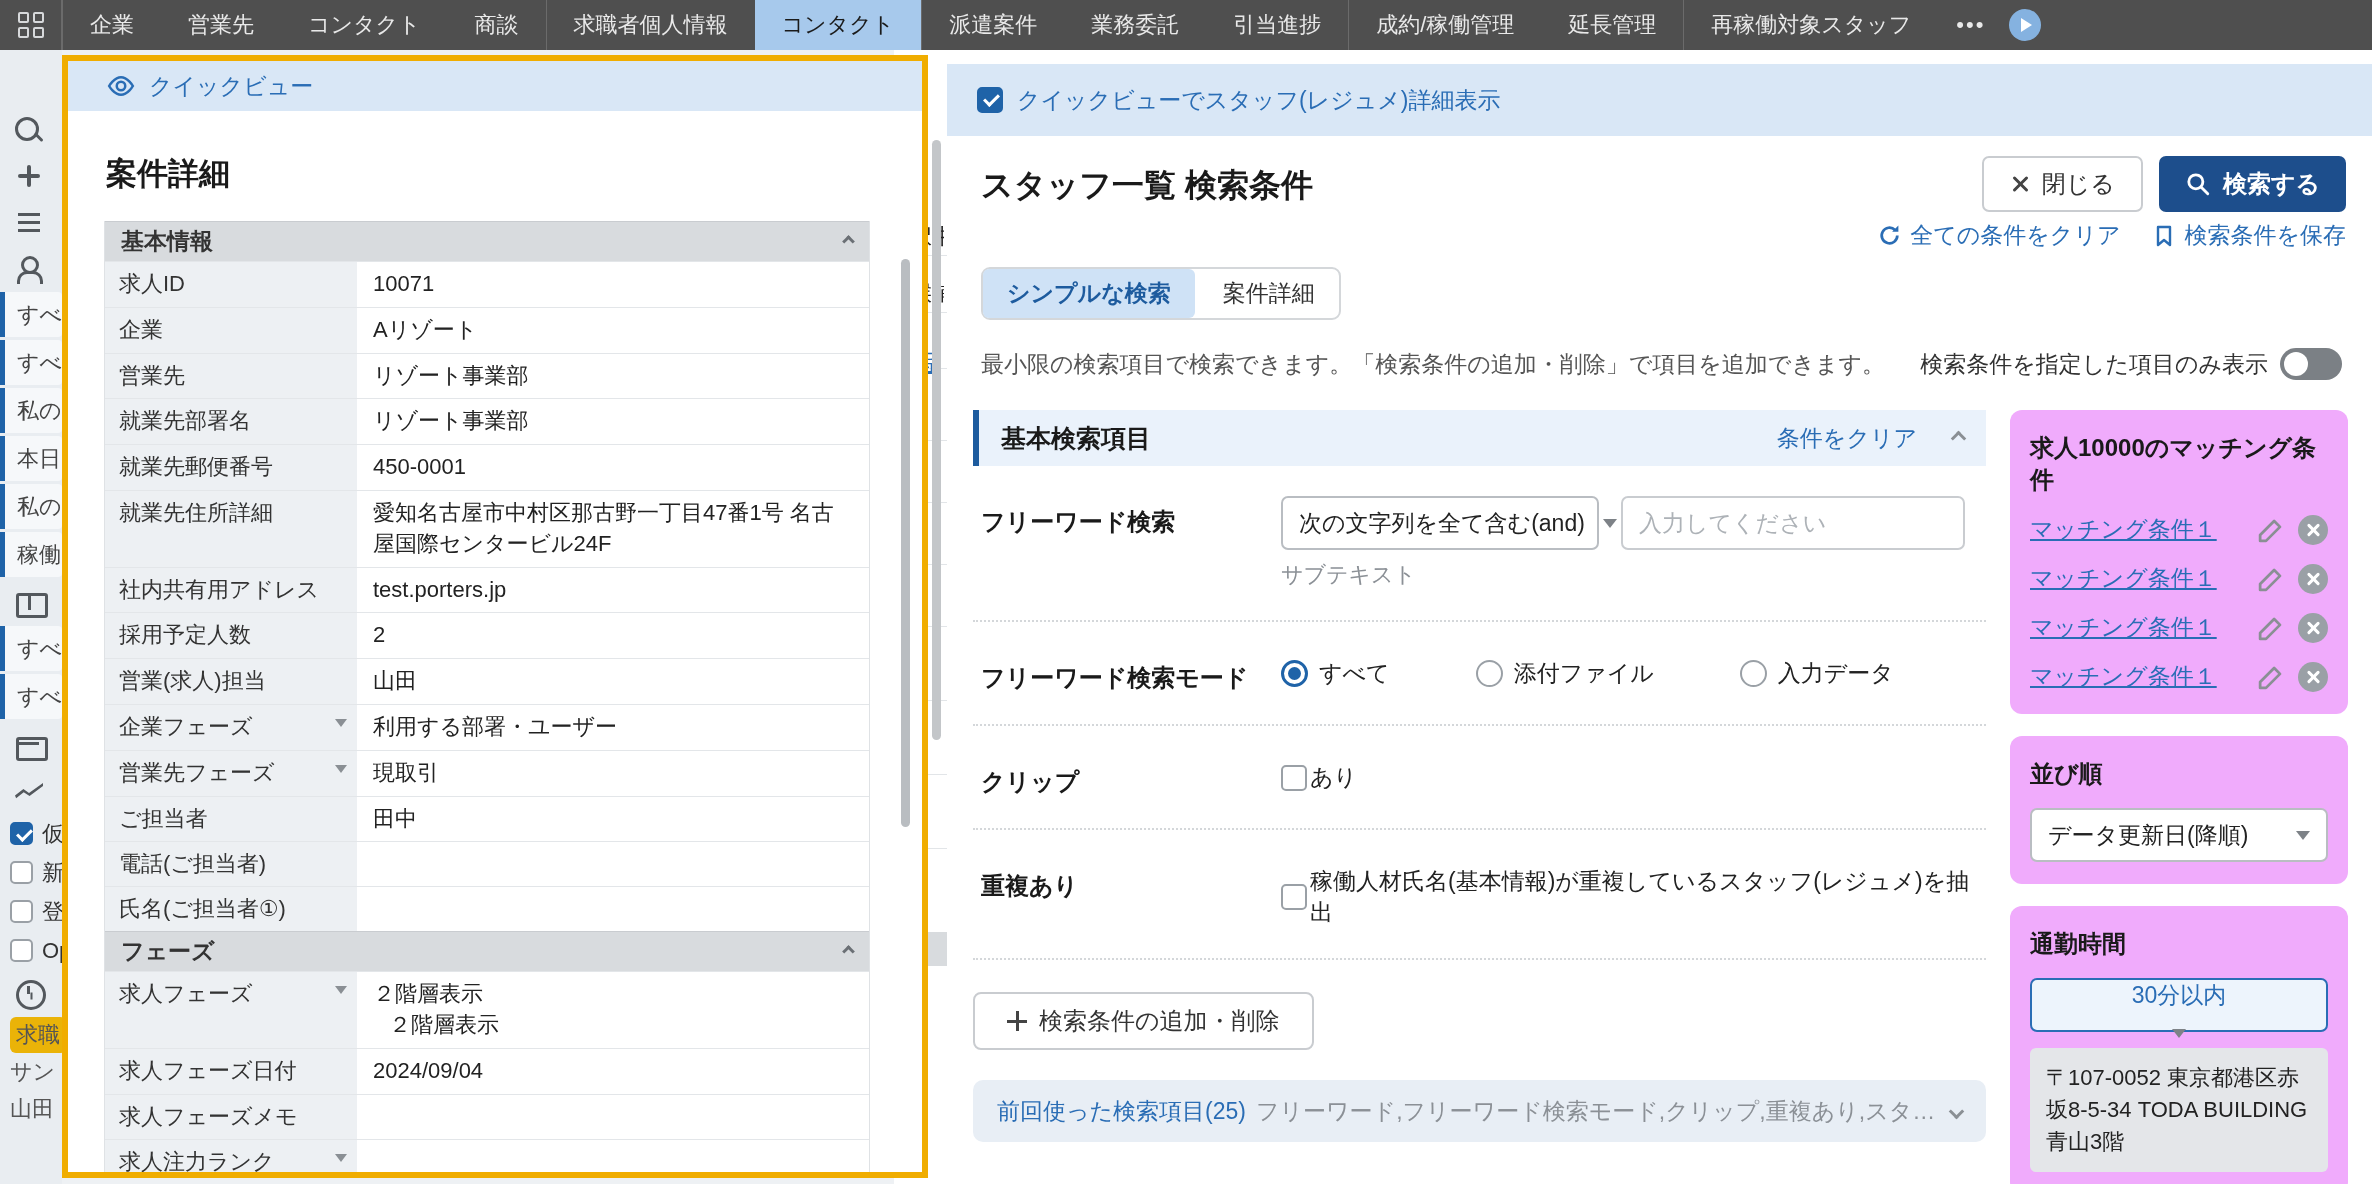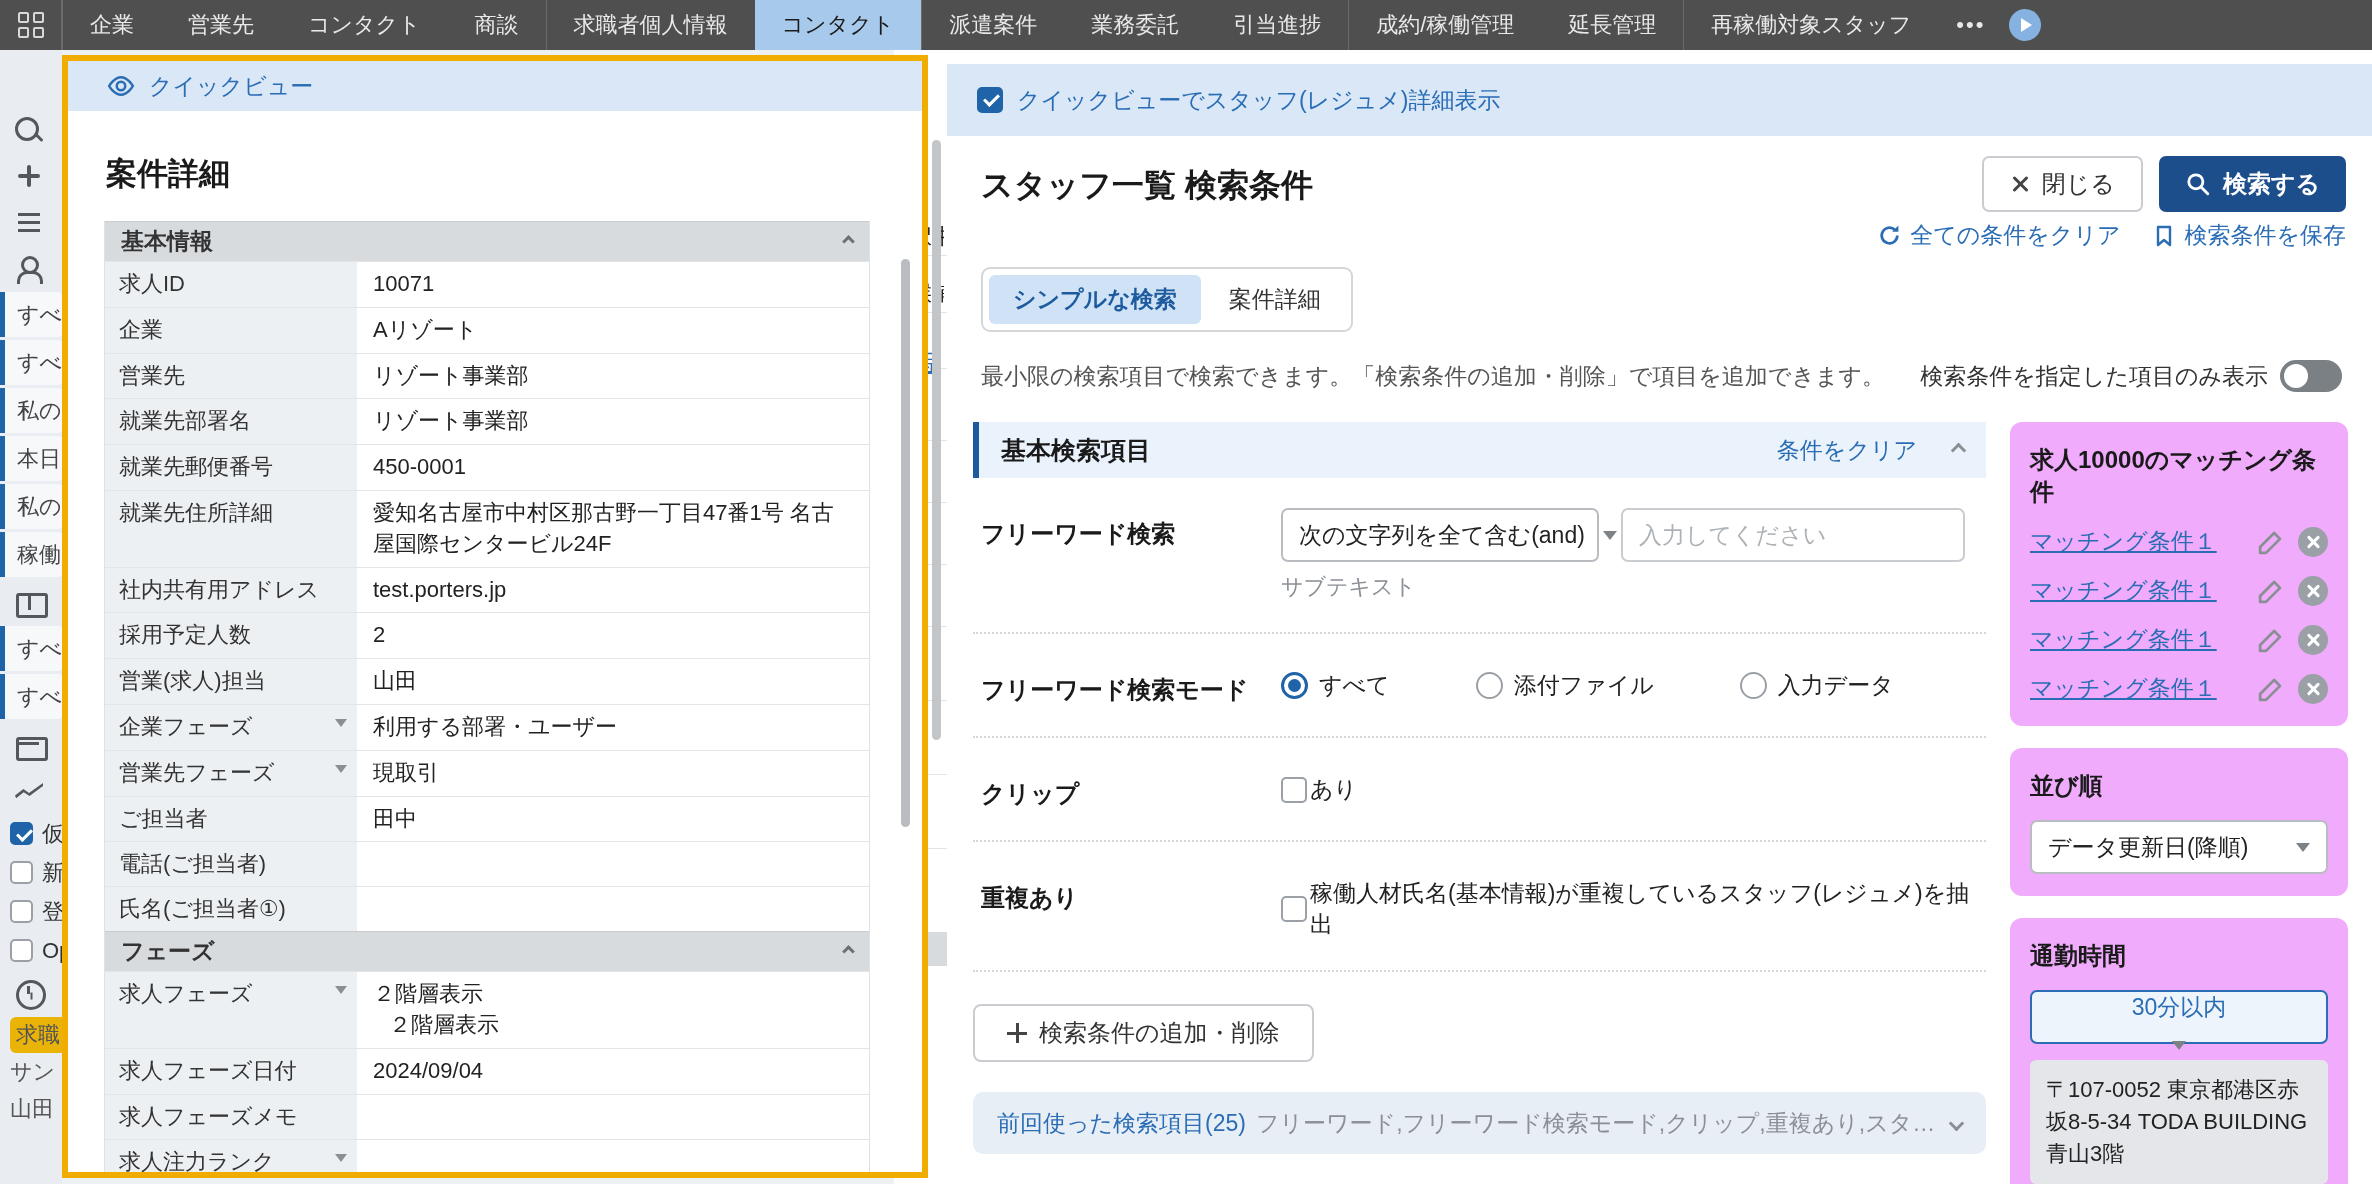--- a/index.html
+++ b/index.html
@@ -80,21 +80,21 @@
   .head-right { display:flex; flex-direction:column; align-items:flex-end; gap:8px; }
   .btn-row { display:flex; gap:16px; }
   .btn { height:56px; border-radius:7px; display:flex; align-items:center; gap:12px; font-size:24px; padding:0 26px; cursor:pointer; }
   .btn-close { background:#fff; border:2px solid #c9ccd0; color:#333; }
   .btn-search { background:#1d4e8c; color:#fff; font-weight:bold; }
   .xmark { position:relative; width:20px; height:20px; }
   .xmark::before,.xmark::after { content:""; position:absolute; left:9px; top:0; width:3px; height:20px; background:#444; border-radius:2px; }
   .xmark::before { transform:rotate(45deg);} .xmark::after { transform:rotate(-45deg);}
   .links-row { display:flex; gap:32px; align-items:center; }
   .blue-link { color:#2a6db5; font-size:23px; display:flex; align-items:center; gap:8px; cursor:pointer; }
-  .seg { display:inline-flex; border:2px solid #d4d7da; border-radius:9px; padding:6px; gap:4px; margin:16px 0 0 34px; background:#fff; }
+  .seg { display:inline-flex; border:2px solid #d4d7da; border-radius:9px; gap:4px; margin:16px 0 0 34px; background:#fff; }
   .seg-tab { padding:9px 24px; font-size:23px; color:#333; border-radius:6px; cursor:pointer; }
   .seg-tab.active { background:#cfe2f6; color:#1d5b9e; font-weight:bold; }
   .desc-row { display:flex; align-items:center; margin:28px 30px 0 34px; }
   .desc-text { color:#555; font-size:23px; flex:1; }
   .toggle-lbl { font-size:23px; color:#333; margin-right:12px; }
   .main { display:flex; align-items:flex-start; gap:24px; margin:30px 24px 0 26px; }
   .form { flex:1; min-width:0; }
   .sect-head { display:flex; align-items:center; background:#eaf2fb; border-left:6px solid #1d5b9e; height:56px; padding:0 22px; }
   .sect-title { font-size:25px; font-weight:bold; color:#1a1a1a; flex:1; }
   .sect-clear { color:#2a6db5; font-size:23px; margin-right:36px; cursor:pointer; }

